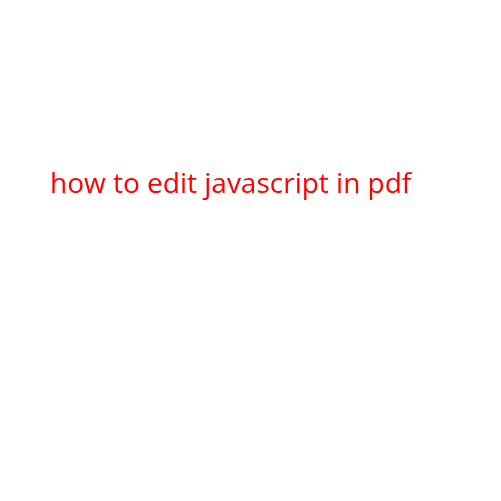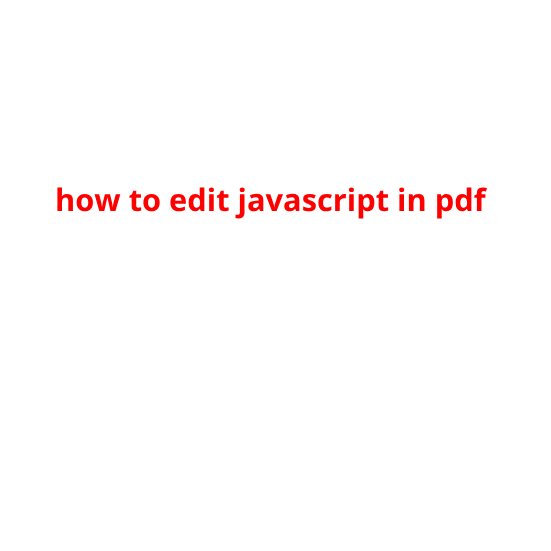--- a/index.html
+++ b/index.html
@@ -12,21 +12,21 @@
       height: 501px;
       background: #ffffff;
       position: relative;
       font-family: "Segoe UI", "Open Sans", Arial, sans-serif;
     }
     .heading {
       position: absolute;
       left: 50px;
       top: 163px;
       font-size: 28px;
-      font-weight: 700;
+      font-weight: 400;
       color: #ff0000;
       white-space: nowrap;
     }
   </style>
 </head>
 <body>
 
 <h1 class="heading">how to edit javascript in pdf</h1>
 
 </body></html>

